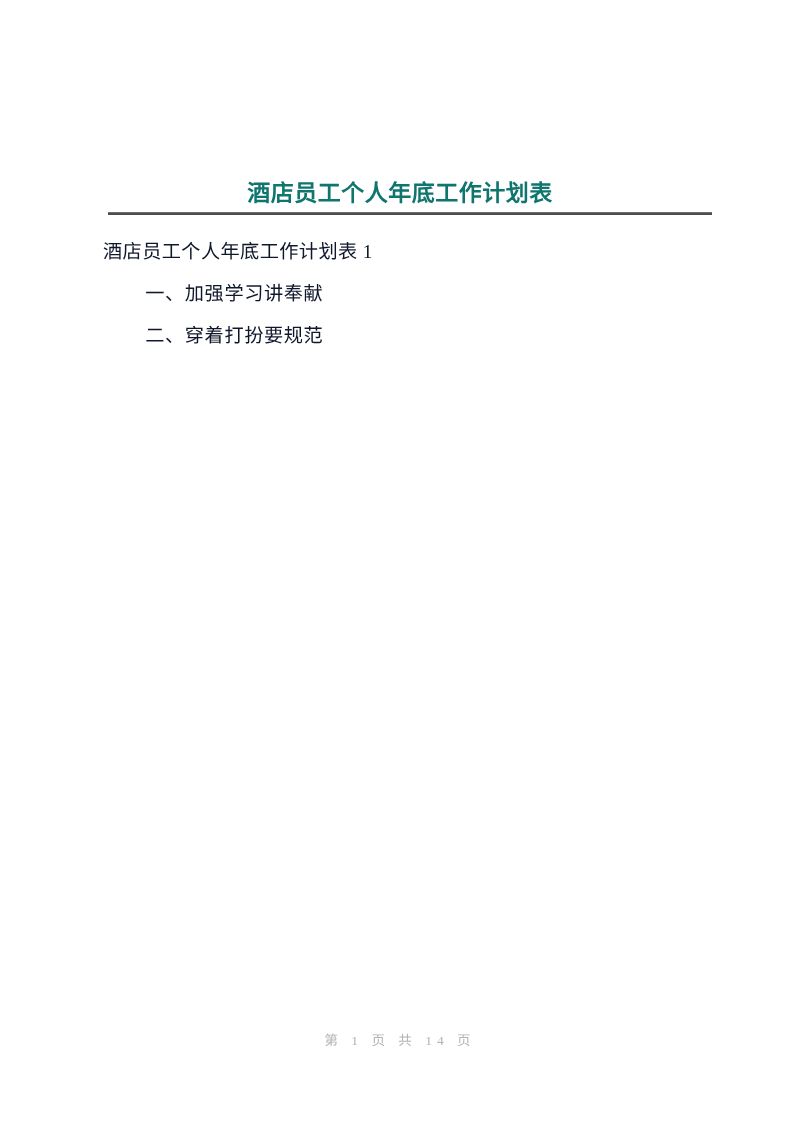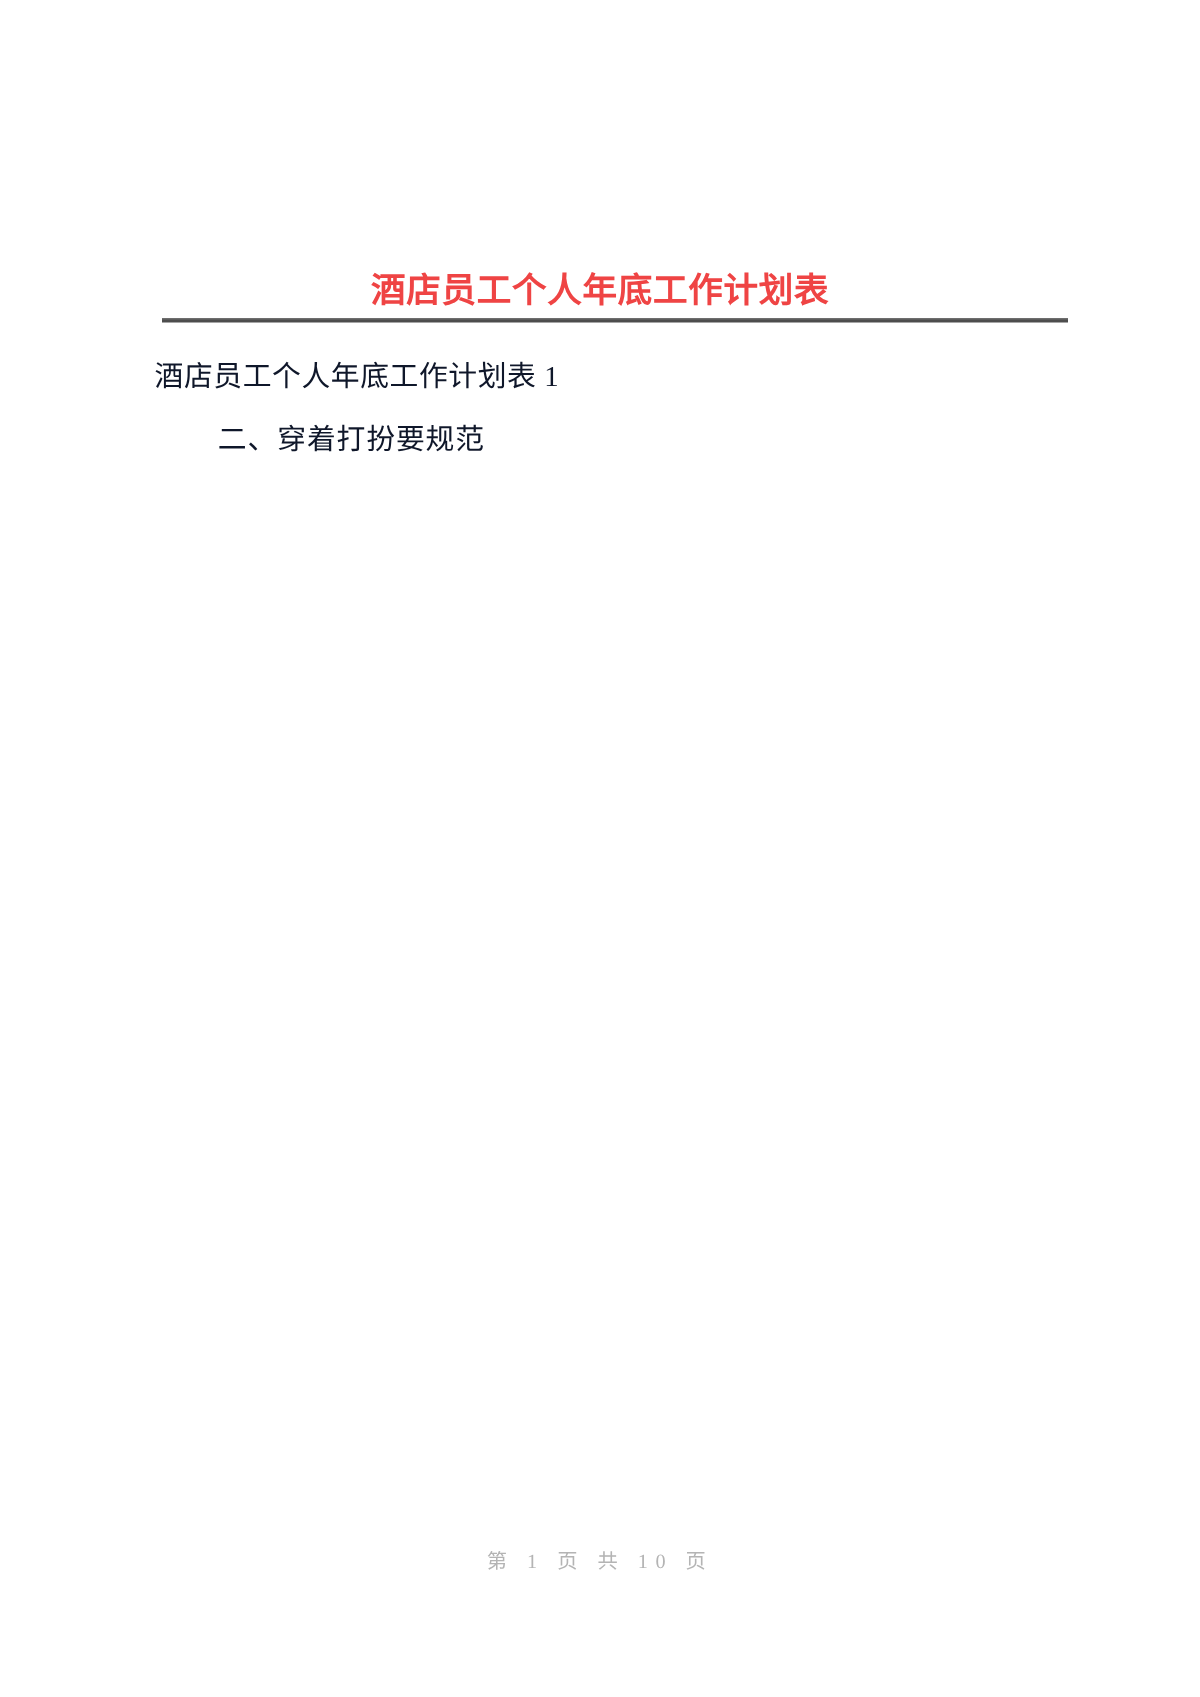--- a/index.html
+++ b/index.html
@@ -23,21 +23,21 @@
   
   .doc-title {
     position: absolute;
     left: 0;
     right: 0;
     top: 163px;
     text-align: center;
     font-family: "Liberation Sans", "DejaVu Sans", sans-serif;
     font-size: 23px;
     font-weight: bold;
-    color: #ef4444;
+    color: #0f766e;
     letter-spacing: 0.5px;
     line-height: 30px;
     white-space: nowrap;
   }
 
   
   .title-rule {
     position: absolute;
     left: 108px;
     top: 212px;
@@ -108,22 +108,23 @@
 <div class="page">
 
   <h1 class="doc-title">酒店员工个人年底工作计划表</h1>
 
   <div class="title-rule"></div>
 
   <div class="body-col">
 
     <div class="line line-plain">酒店员工个人年底工作计划表 1</div>
 
+    <div class="line heading">一、加强学习讲奉献</div>
 
 
     <div class="line heading">二、穿着打扮要规范</div>
 
 
   </div>
 
-  <div class="page-footer">第 1 页 共 10 页</div>
+  <div class="page-footer">第 1 页 共 14 页</div>
 
 </div>
 
 </body></html>

